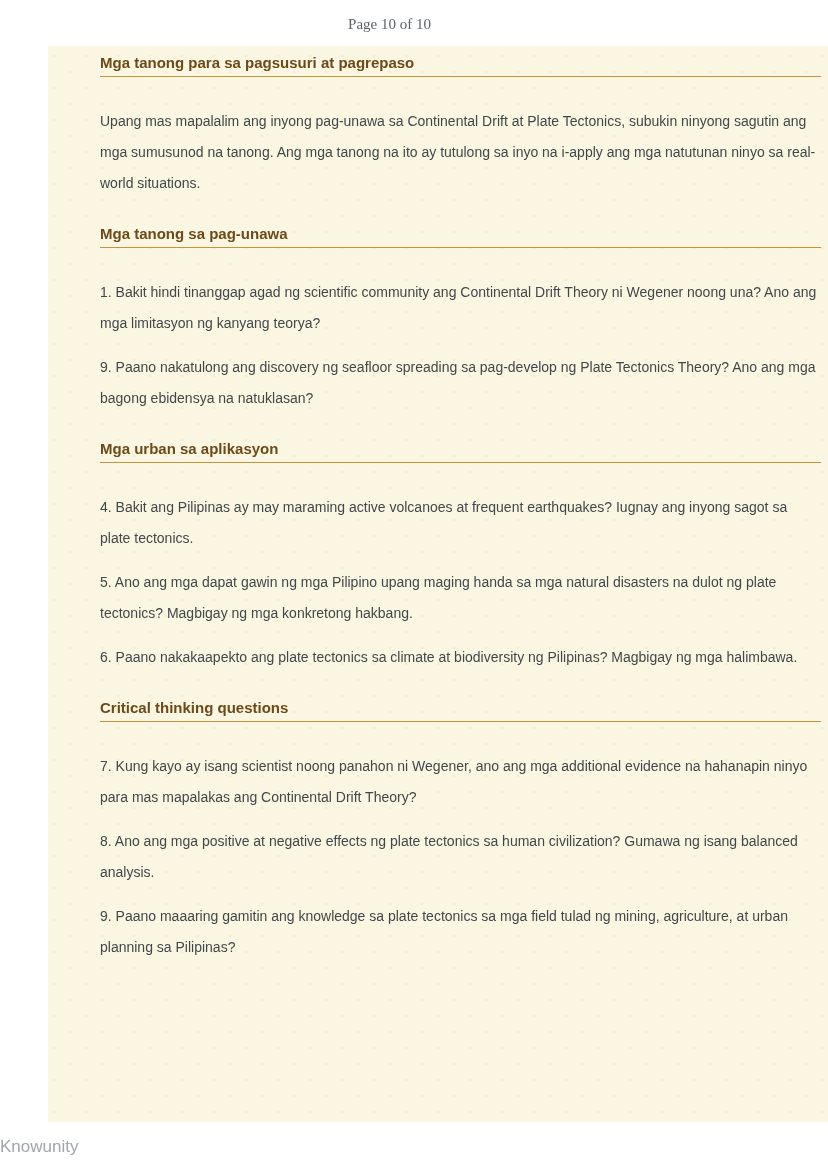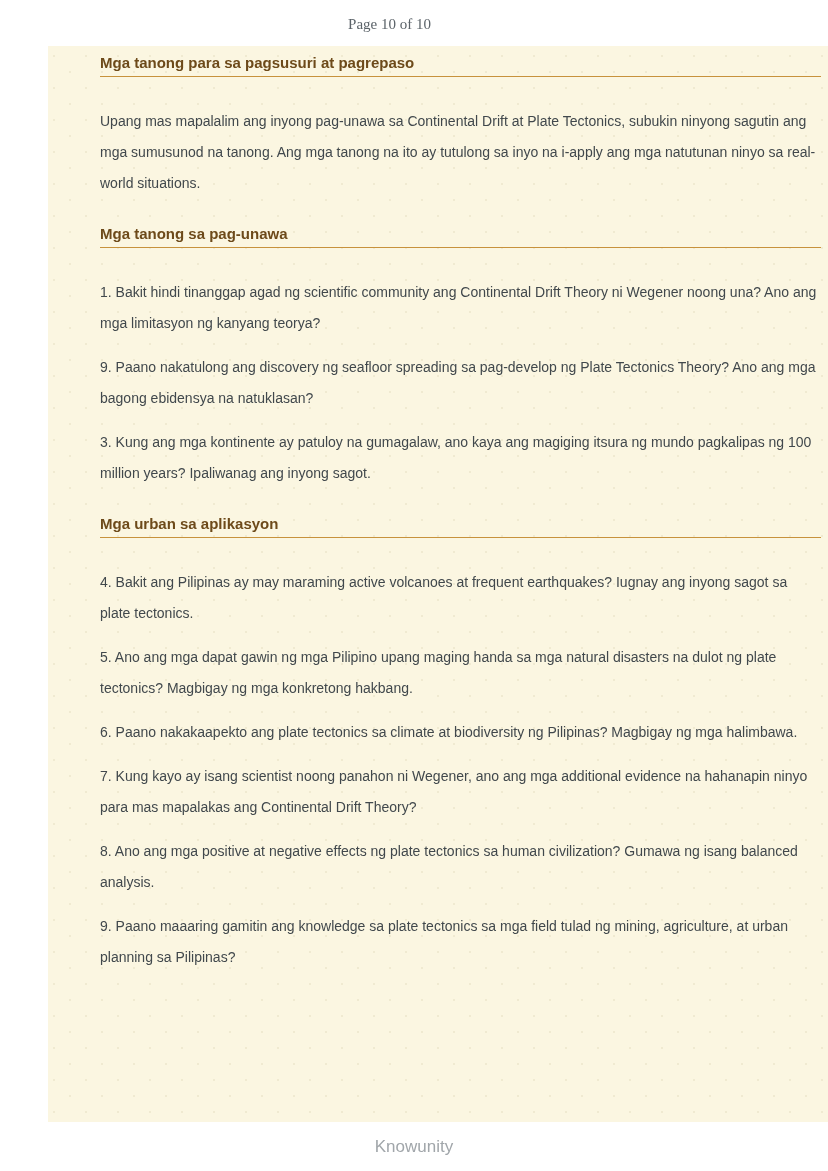--- a/index.html
+++ b/index.html
@@ -41,52 +41,52 @@
   }
   .sheet section:first-child h2 { margin-top: 0; }
   .sheet p {
     font-size: 14px;
     line-height: 31px;
     color: #41484c;
     margin: 0 0 13px 0;
   }
   .footer-brand {
     margin-top: 15px;
-    text-align: center;
+    text-align: left;
     font-size: 17px;
     color: #a1a6aa;
   }
 </style>
 </head>
 <body>
 
 <div class="page-indicator">Page 10 of 10</div>
 
 <div class="sheet">
 
   <section>
     <h2>Mga tanong para sa pagsusuri at pagrepaso</h2>
     <p>Upang mas mapalalim ang inyong pag-unawa sa Continental Drift at Plate Tectonics, subukin ninyong sagutin ang mga sumusunod na tanong. Ang mga tanong na ito ay tutulong sa inyo na i-apply ang mga natutunan ninyo sa real-world situations.</p>
   </section>
 
   <section>
     <h2>Mga tanong sa pag-unawa</h2>
     <p>1. Bakit hindi tinanggap agad ng scientific community ang Continental Drift Theory ni Wegener noong una? Ano ang mga limitasyon ng kanyang teorya?</p>
     <p>9. Paano nakatulong ang discovery ng seafloor spreading sa pag-develop ng Plate Tectonics Theory? Ano ang mga bagong ebidensya na natuklasan?</p>
-    <p>3. Kung ang mga kontinente ay patuloy na gumagalaw, ano kaya ang magiging itsura ng mundo pagkalipas ng 100 million years? Ipaliwanag ang inyong sagot.</p>
   </section>
 
   <section>
     <h2>Mga urban sa aplikasyon</h2>
     <p>4. Bakit ang Pilipinas ay may maraming active volcanoes at frequent earthquakes? Iugnay ang inyong sagot sa plate tectonics.</p>
     <p>5. Ano ang mga dapat gawin ng mga Pilipino upang maging handa sa mga natural disasters na dulot ng plate tectonics? Magbigay ng mga konkretong hakbang.</p>
     <p>6. Paano nakakaapekto ang plate tectonics sa climate at biodiversity ng Pilipinas? Magbigay ng mga halimbawa.</p>
   </section>
 
   <section>
+    <h2>Critical thinking questions</h2>
     <p>7. Kung kayo ay isang scientist noong panahon ni Wegener, ano ang mga additional evidence na hahanapin ninyo para mas mapalakas ang Continental Drift Theory?</p>
     <p>8. Ano ang mga positive at negative effects ng plate tectonics sa human civilization? Gumawa ng isang balanced analysis.</p>
     <p>9. Paano maaaring gamitin ang knowledge sa plate tectonics sa mga field tulad ng mining, agriculture, at urban planning sa Pilipinas?</p>
   </section>
 
 </div>
 
 <div class="footer-brand">Knowunity</div>
 
 </body></html>

